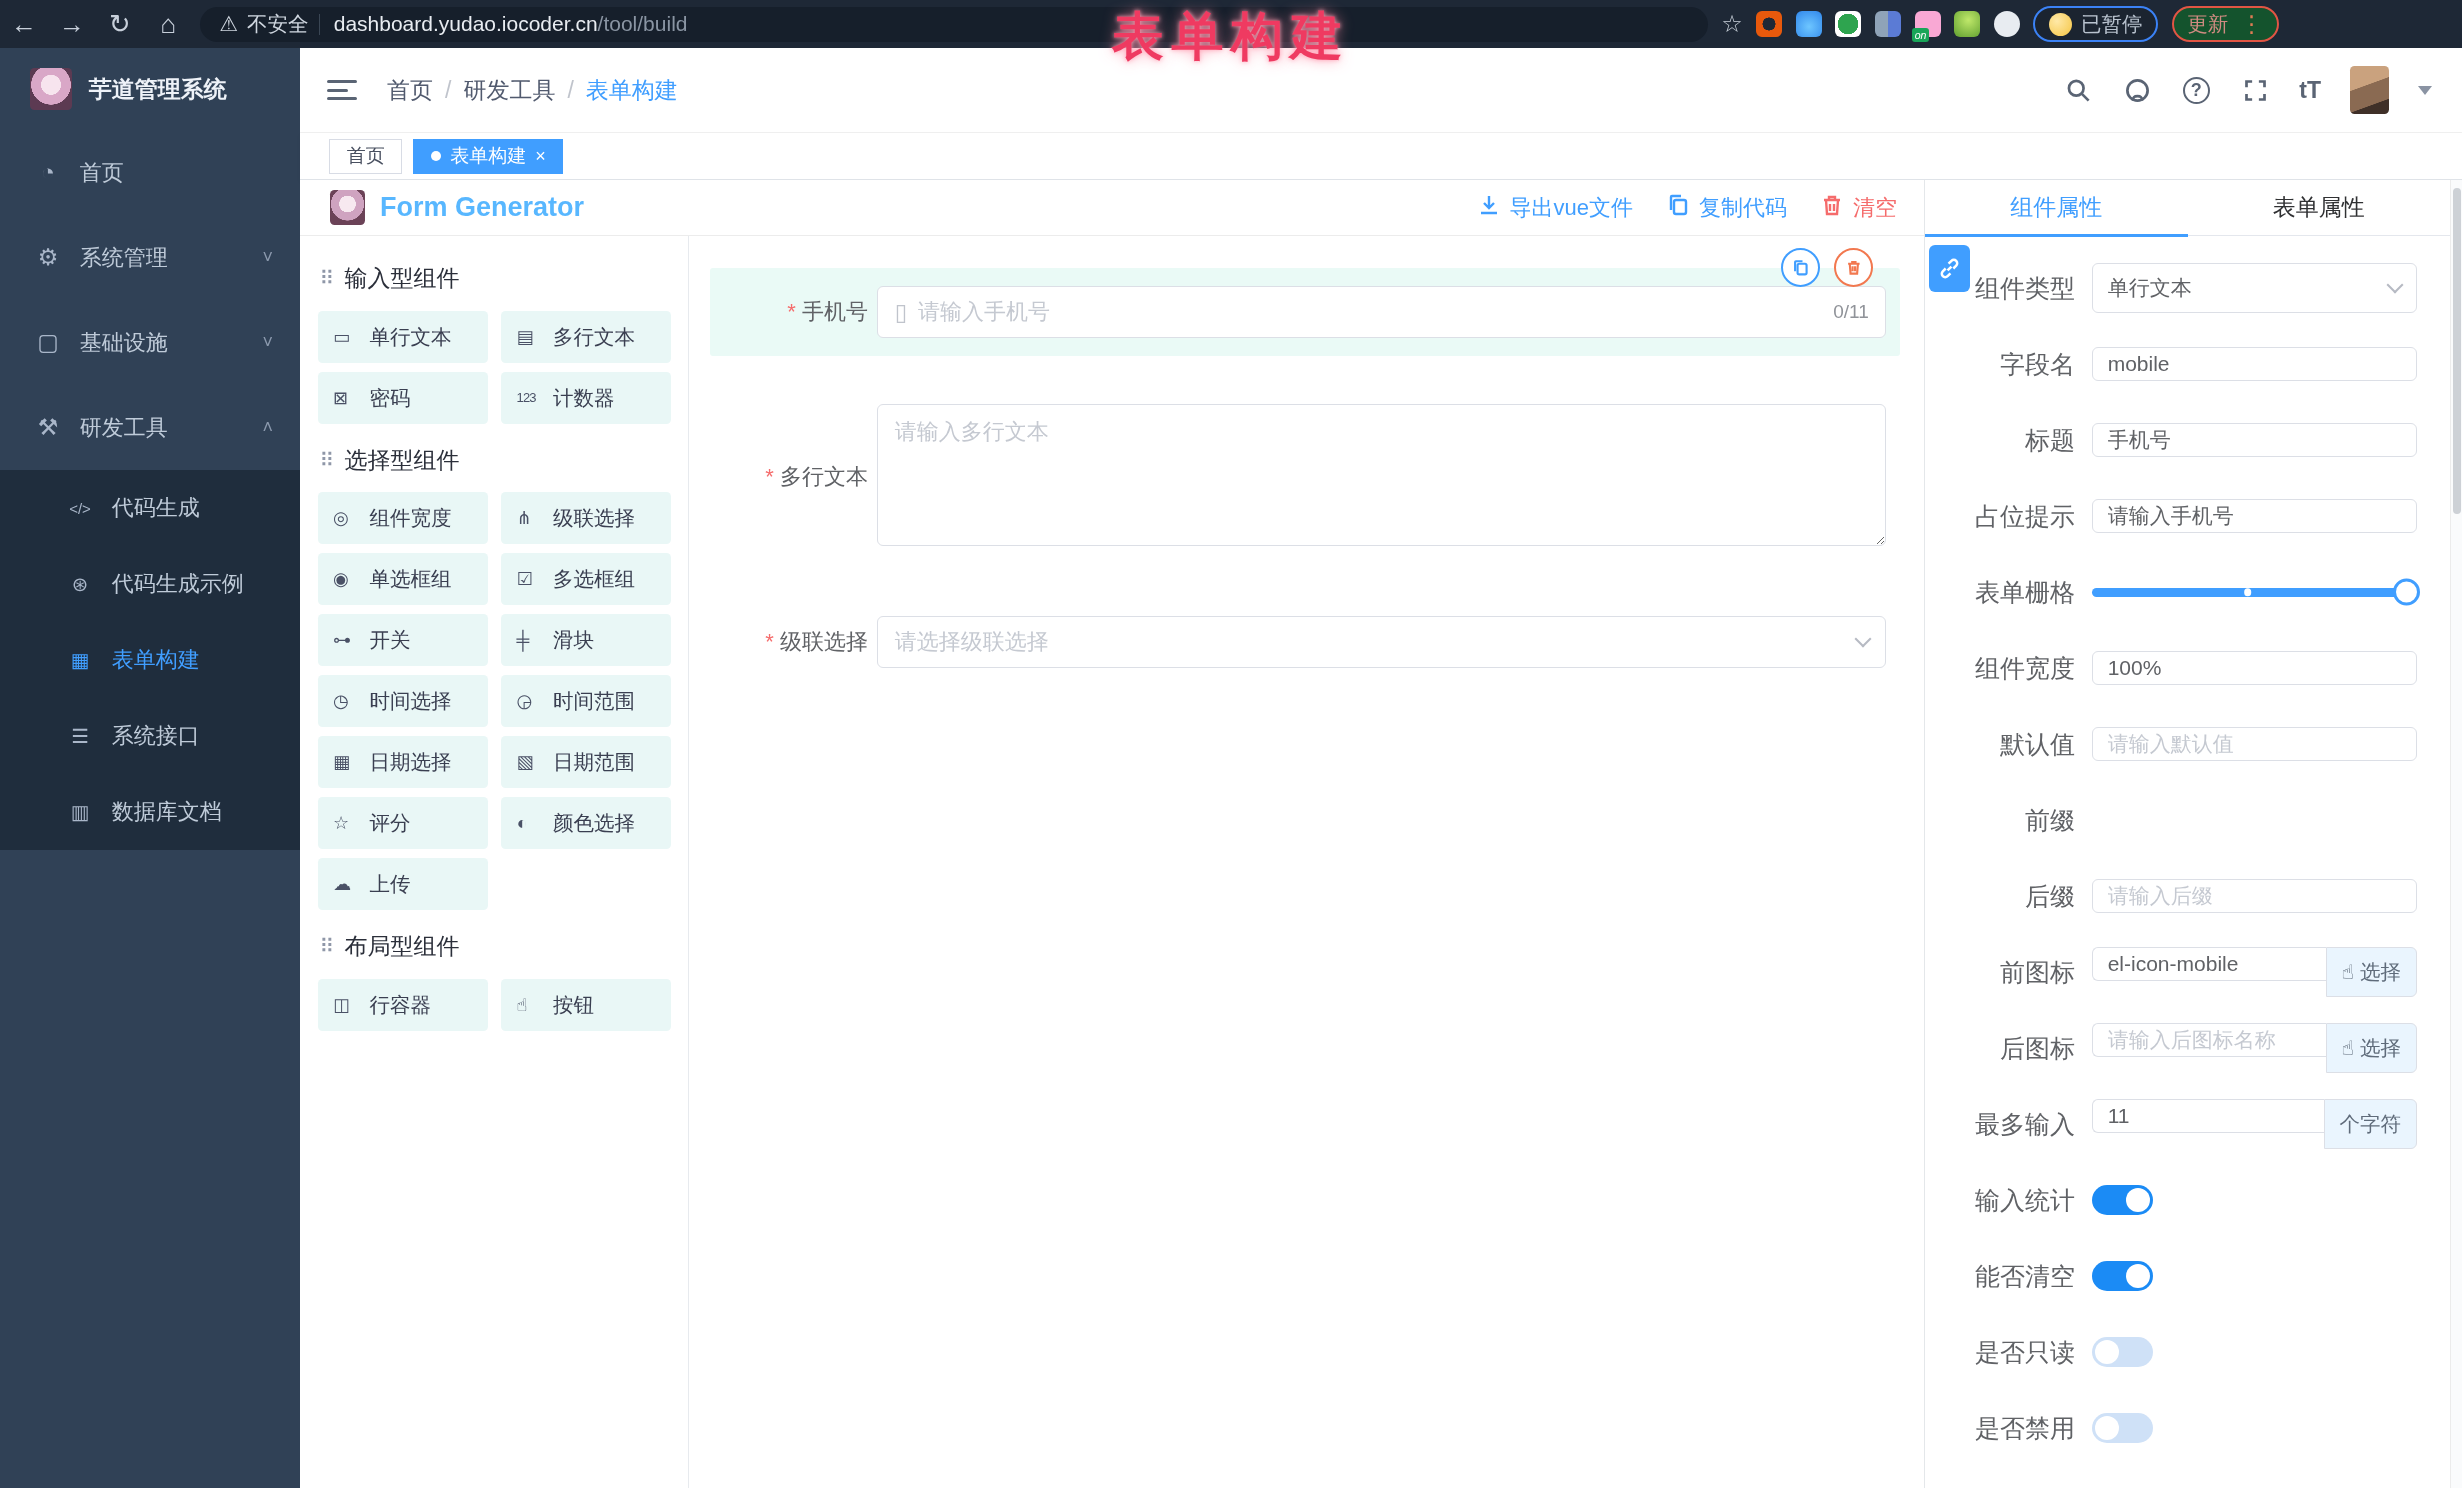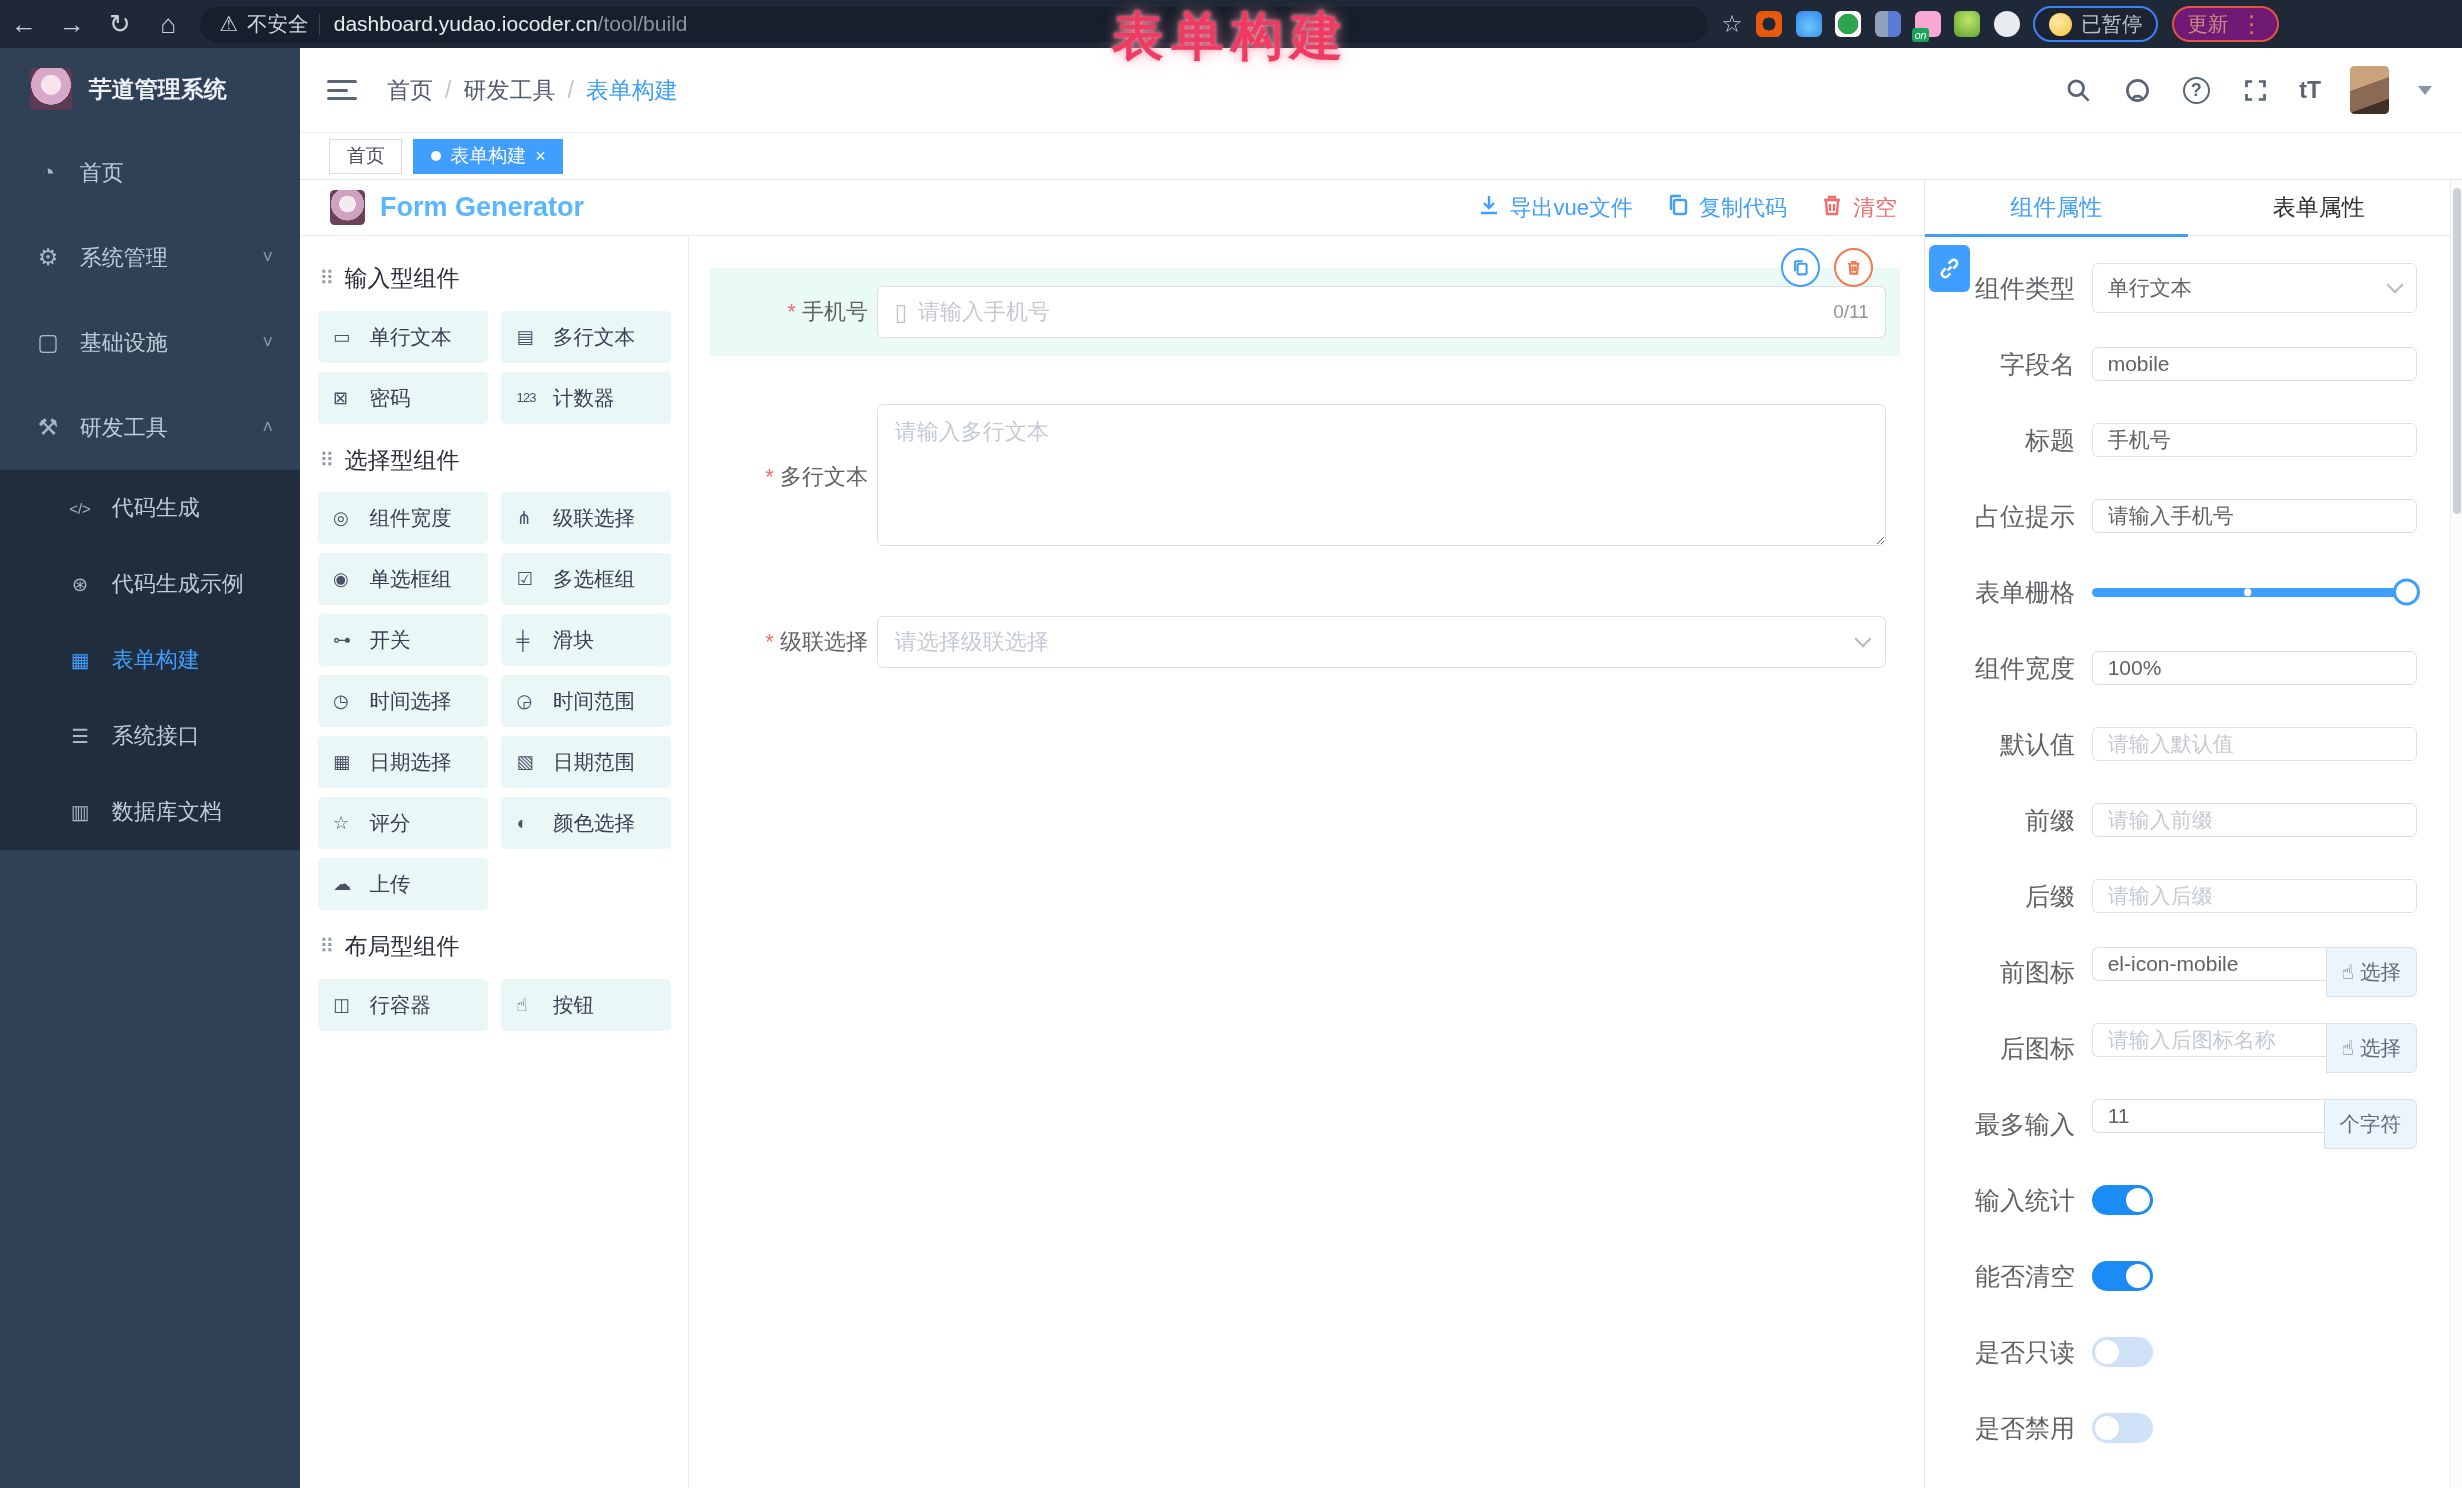--- a/index.html
+++ b/index.html
@@ -16,21 +16,21 @@
   .url-host { color:#e8ecf1; font-size:21px; }
   .url-path { color:#8a95a3; font-size:21px; }
   .chrome-right { display:flex; align-items:center; margin-left:13.6px; gap:13.6px; }
   .star-ico { color:#c9d1da; font-size:24px; }
   .ext { width:26px; height:26px; border-radius:6px; position:relative; }
   .badge-on { position:absolute; left:-3px; bottom:-4.5px; background:#18a558; color:#fff; font-size:10.6px; border-radius:3px; padding:0.8px 3px; }
   .pill { height:36px; border-radius:19.7px; display:flex; align-items:center; padding:0 13.6px; gap:9px; }
   .pill.paused { border:2.3px solid #3b82f6; background:#1b2430; }
   .emoji-dot { width:23px; height:23px; border-radius:50%; background:radial-gradient(circle at 35% 35%, #ffe9a8, #f5c542); }
   .pill.paused span { color:#b9c3cf; font-size:20.5px; }
-  .pill.update { border:2.3px solid #e25544; background:#701a75; }
+  .pill.update { border:2.3px solid #e25544; background:#14532d; }
   .pill.update span { color:#d08b81; font-size:20.5px; }
   .vdots { color:#e07b54; font-size:23px; margin-left:3px; }
 
   
   .annotation { position:absolute; left:50%; top:1.5px; transform:translateX(-50%); font-size:52px; font-weight:bold;
     color:#ef3a61; letter-spacing:7.6px; z-index:99;
     text-shadow:0 0 4.5px rgba(255,160,180,.95), 0 0 13.6px rgba(255,140,165,.8); }
 
   
   .sidebar { position:absolute; left:0; top:48px; width:300px; bottom:0; background:#304156; }
@@ -516,23 +516,20 @@
         </div>
     </div>
     <div class="prow">
       <span class="plabel">默认值</span>
       <div class="pctrl">
           <input class="pinput" placeholder="请输入默认值" style="">
         </div>
     </div>
     <div class="prow">
       <span class="plabel">前缀</span>
-      <div class="pctrl">
-          <input class="pinput" placeholder="请输入前缀" style="">
-        </div>
     </div>
     <div class="prow">
       <span class="plabel">后缀</span>
       <div class="pctrl">
           <input class="pinput" placeholder="请输入后缀" style="">
         </div>
     </div>
     <div class="prow">
       <span class="plabel">前图标</span>
       <div class="pctrl">

